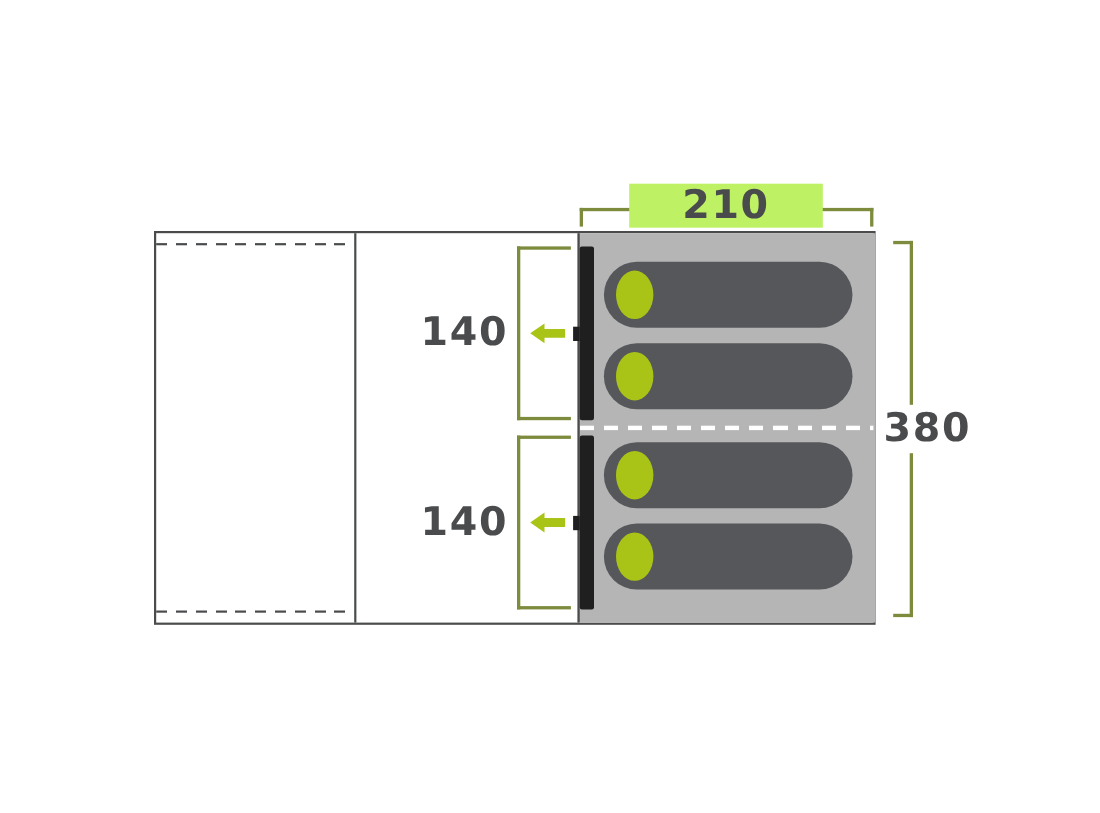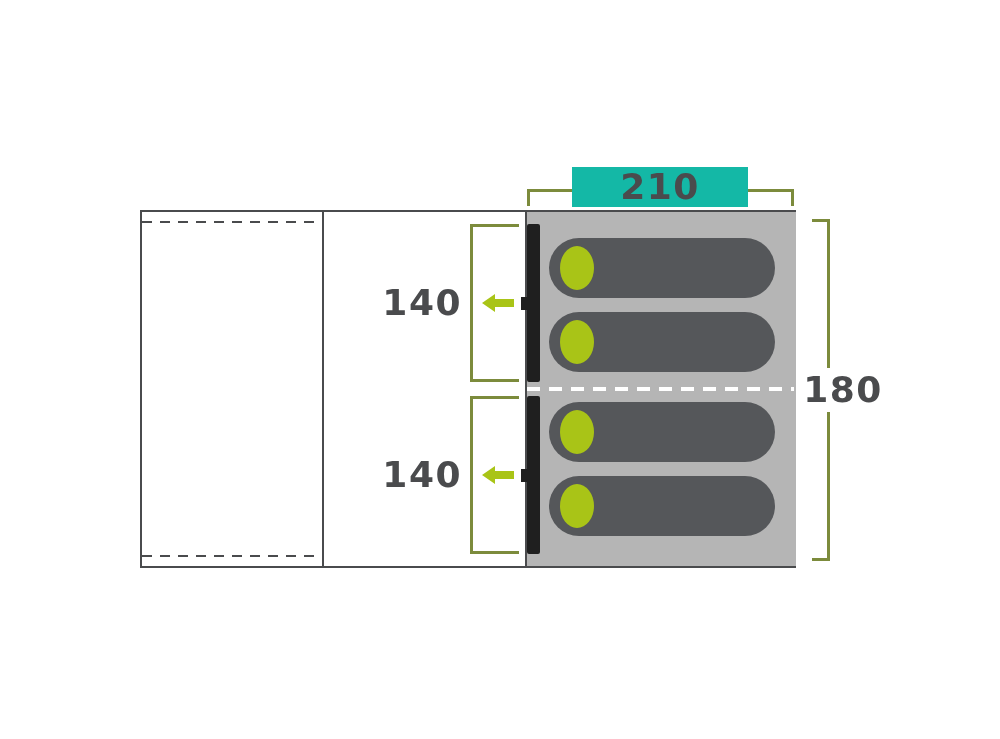--- a/index.html
+++ b/index.html
@@ -104,21 +104,21 @@
 
   
   .dim-label {
     position: absolute;
     font-weight: bold;
     font-size: 36px;
     letter-spacing: 1.5px;
     color: #4a4b4d;
     text-align: center;
   }
-  .label-210 { left: 572px; top: 167px; width: 176px; line-height: 40px; background: #14b8a6; text-align: center; }
+  .label-210 { left: 572px; top: 167px; width: 176px; line-height: 40px; background: #bef264; text-align: center; }
   .label-280 { left: 797px; top: 368px; width: 92px;  line-height: 44px; background: #ffffff; }
   .label-140a { left: 352px; top: 281px; width: 110px; line-height: 44px; text-align: right; }
   .label-140b { left: 352px; top: 453px; width: 110px; line-height: 44px; text-align: right; }
 
   .arrow { position: absolute; width: 32px; height: 22px; }
   .arrow.a-top { left: 482px; top: 292px; }
   .arrow.a-bottom { left: 482px; top: 464px; }
 </style>
 </head>
 <body>
@@ -154,21 +154,21 @@
   </div>
 
   <div class="dim d210-line"></div>
   <div class="dim d210-tl"></div>
   <div class="dim d210-tr"></div>
   <div class="dim-label label-210">210</div>
 
   <div class="dim d280-line"></div>
   <div class="dim d280-tt"></div>
   <div class="dim d280-tb"></div>
-  <div class="dim-label label-280">180</div>
+  <div class="dim-label label-280">380</div>
 
   <div class="dim d140a-v"></div>
   <div class="dim d140a-at"></div>
   <div class="dim d140a-ab"></div>
   <div class="dim-label label-140a">140</div>
   <svg class="arrow a-top" viewBox="0 0 32 22">
     <polygon points="0,11 13,2 13,7 32,7 32,15 13,15 13,20" fill="#a9c417"></polygon>
   </svg>
 
   <div class="dim d140b-v"></div>

